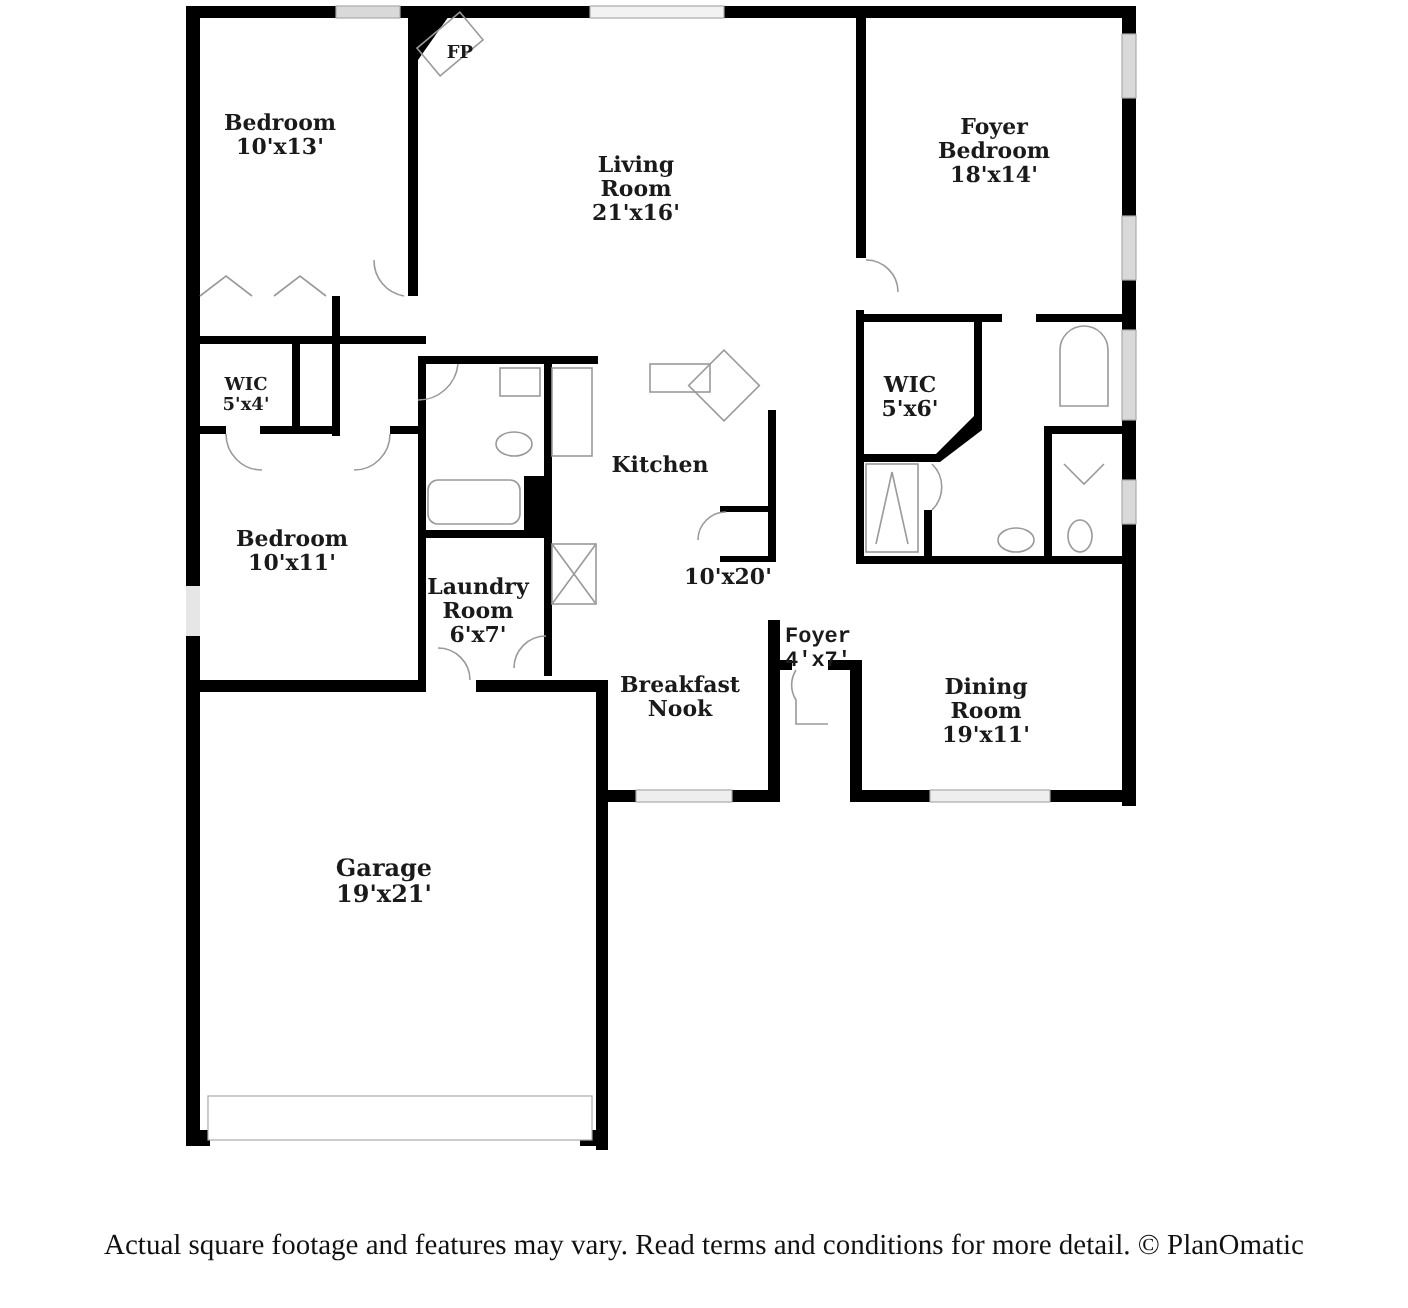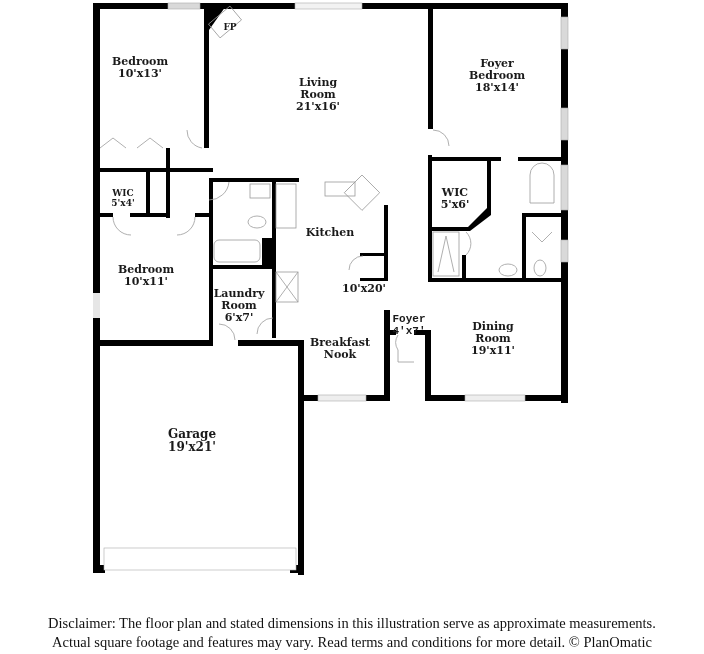--- a/index.html
+++ b/index.html
@@ -148,27 +148,26 @@
     <span>6'x7'</span>
   </div>
   <div class="lbl" style="left:409px;top:313px;font-family:Liberation Mono, monospace;">
     <span>Foyer</span>
     <span>4'x7'</span>
   </div>
   <div class="lbl" style="left:340px;top:337px;">
     <span>Breakfast</span>
     <span>Nook</span>
   </div>
-  <div class="lbl" style="left:493px;top:321px;">
+  <div class="lbl" style="left:493px;top:338px;">
     <span>Dining</span>
     <span>Room</span>
     <span>19'x11'</span>
   </div>
   <div class="lbl" style="left:192px;top:428px;font-size:12px;line-height:13px;">
     <span>Garage</span>
     <span>19'x21'</span>
   </div>
 </div>
 
 <div id="disclaimer">
-  <div>Disclaimer: The floor plan and stated dimensions in this illustration serve as approximate measurements.</div>
   <div>Actual square footage and features may vary. Read terms and conditions for more detail. © PlanOmatic</div>
 </div>
 
 </body></html>

